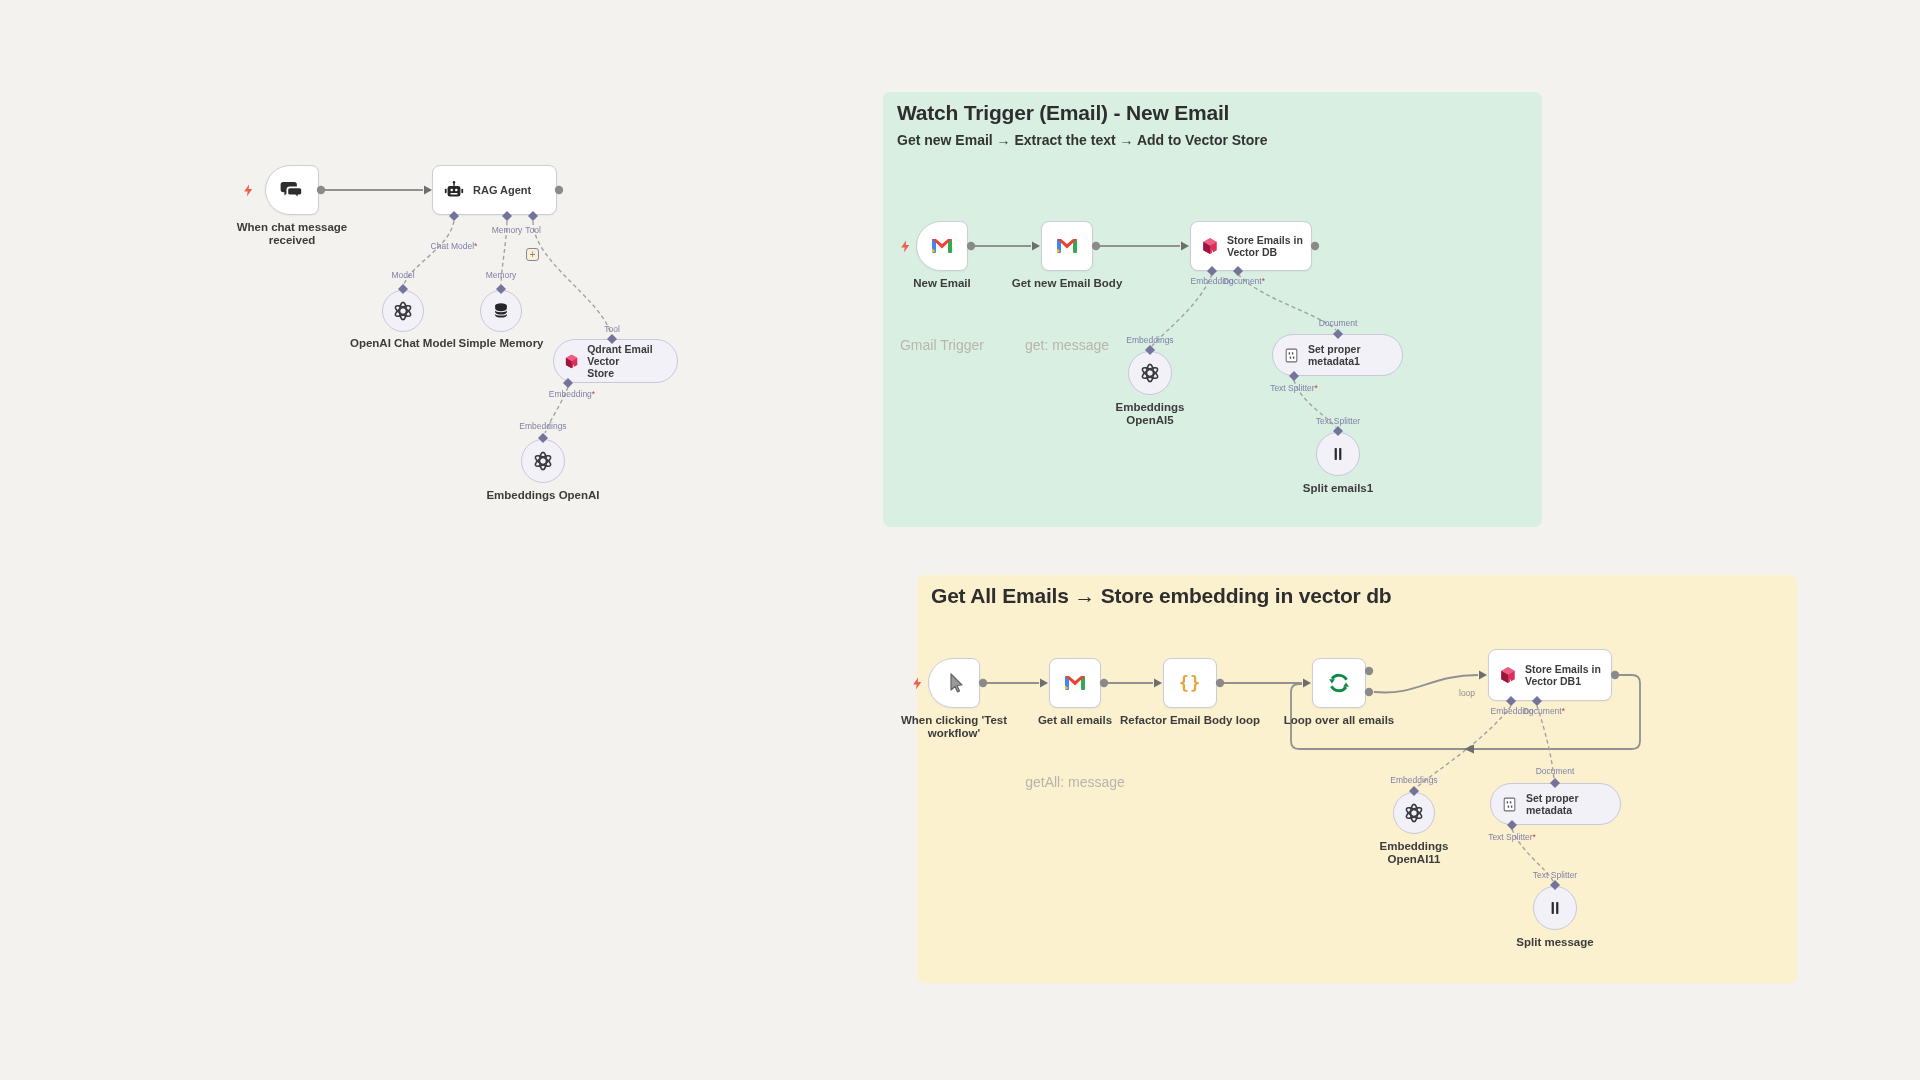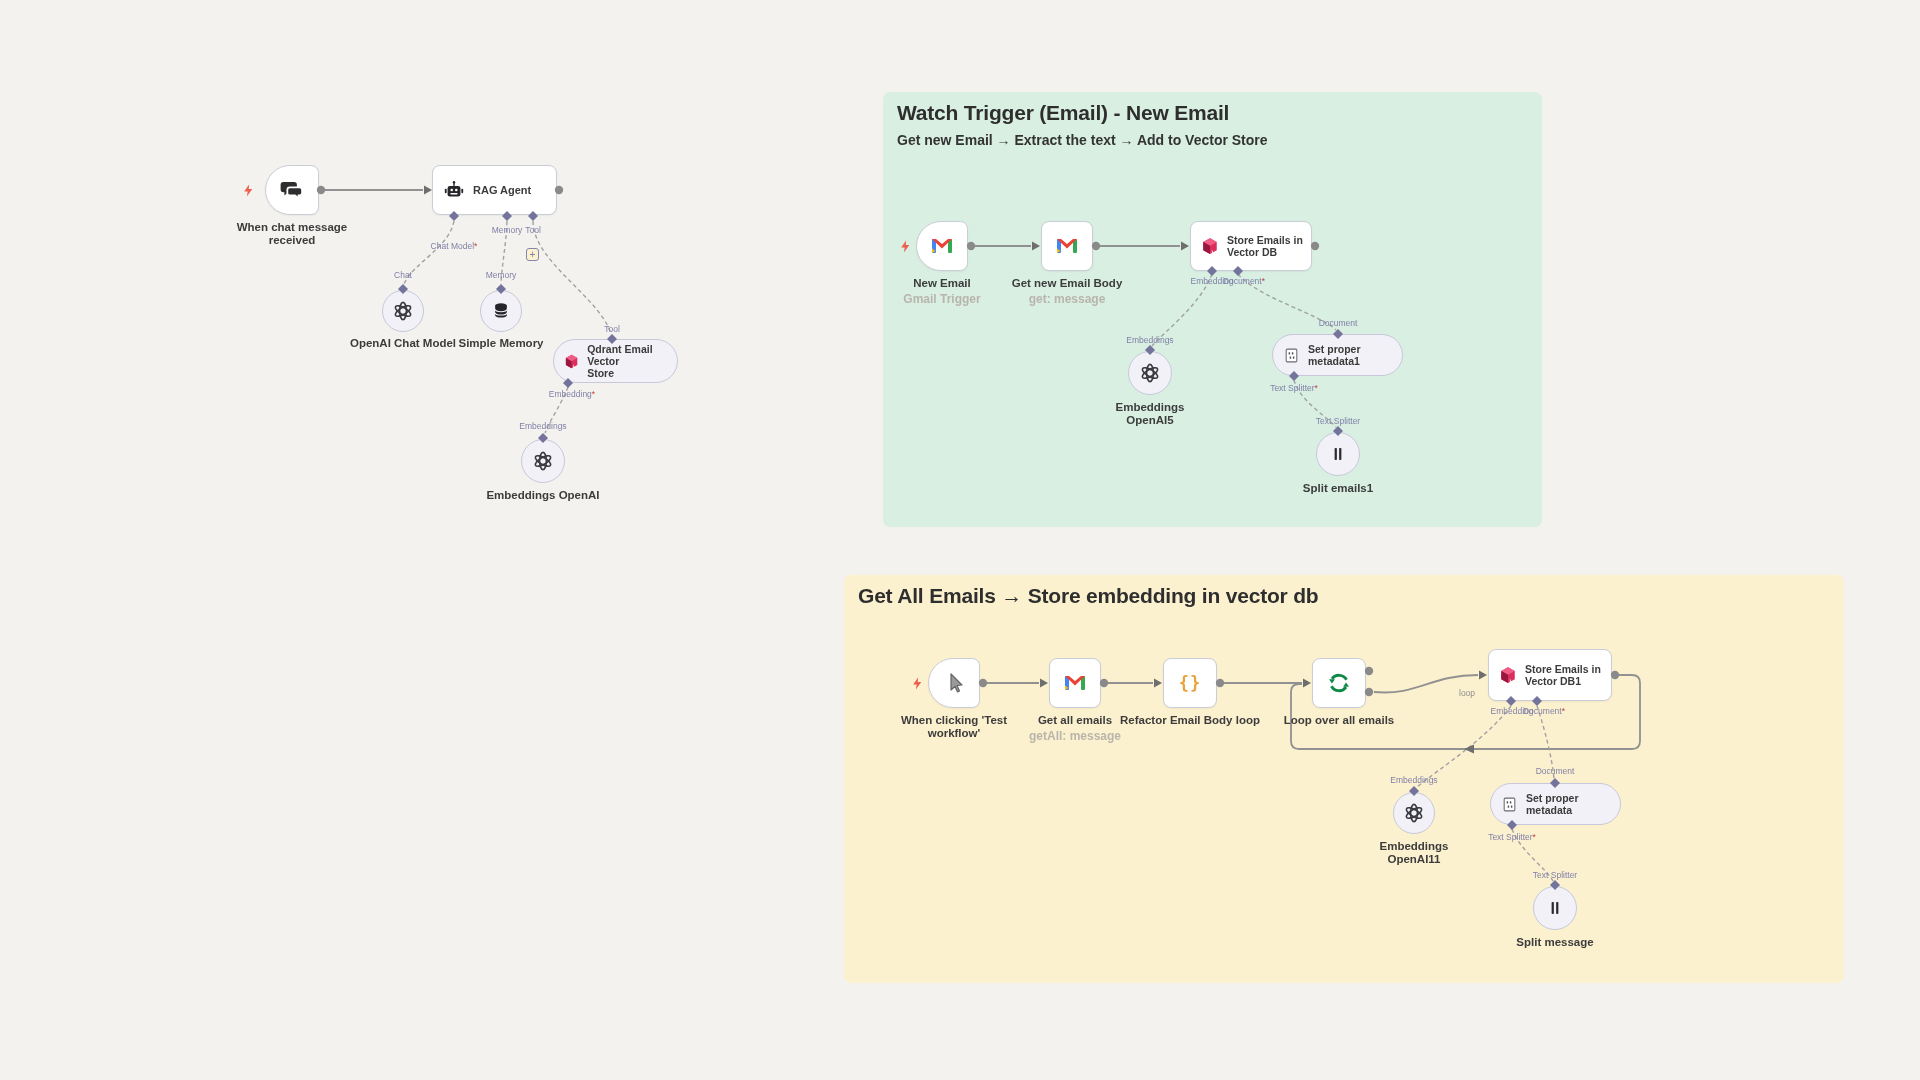--- a/index.html
+++ b/index.html
@@ -15,39 +15,39 @@
     box-shadow:0 1px 2px rgba(80,70,40,.06);display:flex;align-items:center;justify-content:center;box-sizing:border-box;}
   .trigger{border-radius:26px 8px 8px 26px;}
   .wide{justify-content:flex-start;padding-left:10px;gap:8px;}
   .subnode{position:absolute;background:#f1f1f7;border:1.6px solid #c7c9da;border-radius:50%;
     display:flex;align-items:center;justify-content:center;box-sizing:border-box;}
   .pill{position:absolute;background:#f1f1f7;border:1.6px solid #c7c9da;border-radius:22px;
     display:flex;align-items:center;gap:8px;padding-left:10px;box-sizing:border-box;}
   .ninner{font-size:10.5px;font-weight:600;color:#3b3b3b;line-height:12px;text-align:left;}
   .nlabel{position:absolute;font-size:11.5px;font-weight:600;color:#3c3c3c;text-align:center;
     transform:translateX(-50%);line-height:13px;}
-  .sublabel{position:absolute;font-size:12px;font-weight:700;color:#b9b5ab;text-align:center;transform:translateX(-50%);white-space:nowrap;}
+  .sublabel{position:absolute;font-size:14px;font-weight:400;color:#b9b5ab;text-align:center;transform:translateX(-50%);white-space:nowrap;margin-top:45px;}
   .plbl{position:absolute;font-size:8.5px;color:#8080a8;transform:translateX(-50%);white-space:nowrap;}
   .star{color:#c2403a;}
   .loop-out-lbl{position:absolute;font-size:8.5px;color:#8d8d8d;}
   .plusbox{position:absolute;width:13px;height:13px;border:1.2px solid #8585ad;border-radius:3px;
     background:#fcf1cf;color:#7d7da8;font-size:10px;line-height:12px;text-align:center;box-sizing:border-box;}
   .braces{font-family:"DejaVu Sans Mono","Liberation Mono",monospace;font-size:17px;font-weight:700;color:#e8a33d;letter-spacing:1px;}
   .bolt{position:absolute;}
 </style>
 </head>
 <body>
 
 <div id="canvas">
 
   <div class="sticky green" style="left:883px;top:92px;width:659px;height:435px;">
     <div class="sticky-title">Watch Trigger (Email) - New Email</div>
     <div class="sticky-sub">Get new Email → Extract the text → Add to Vector Store</div>
   </div>
-  <div class="sticky yellow" style="left:844px;top:575px;width:1000px;height:408px;">
+  <div class="sticky yellow" style="left:917px;top:575px;width:880px;height:408px;">
     <div class="sticky-title">Get All Emails → Store embedding in vector db</div>
   </div>
 
   <svg class="layer" width="1920" height="1080">
     <g stroke="#919191" stroke-width="1.8" fill="none">
       <path d="M322,190 H423"></path>
       <path d="M973,246 H1031"></path>
       <path d="M1099,246 H1180"></path>
       <path d="M985,683 H1039"></path>
       <path d="M1106,683 H1153"></path>
@@ -91,21 +91,21 @@
       <rect x="2" y="10.5" width="2" height="5" rx="1" fill="#26262a"></rect>
         <rect x="20" y="10.5" width="2" height="5" rx="1" fill="#26262a"></rect>
     </svg>
     <span class="ninner" style="font-size:11px;">RAG Agent</span>
   </div>
   <span class="plbl" style="left:454px;top:225px;margin-top:16px;"><span>Chat Model</span><span class="star">*</span></span>
   <span class="plbl" style="left:507px;top:225px;">Memory</span>
   <span class="plbl" style="left:533px;top:225px;">Tool</span>
   <div class="plusbox" style="left:526px;top:248px;"><span>+</span></div>
 
-  <span class="plbl" style="left:403px;top:270px;">Chat</span>
+  <span class="plbl" style="left:403px;top:270px;">Model</span>
   <div class="subnode" style="left:382px;top:290px;width:42px;height:42px;">
     <svg width="22" height="22" viewBox="0 0 22 22">
       <g fill="none" stroke="#3a3a41" stroke-width="1.6">
         <ellipse cx="11" cy="11" rx="3.4" ry="8.6"></ellipse>
         <ellipse cx="11" cy="11" rx="3.4" ry="8.6" transform="rotate(60 11 11)"></ellipse>
         <ellipse cx="11" cy="11" rx="3.4" ry="8.6" transform="rotate(120 11 11)"></ellipse>
       </g>
     </svg>
   </div>
   <div class="nlabel" style="left:403px;top:337px;width:130px;">OpenAI Chat Model</div>

